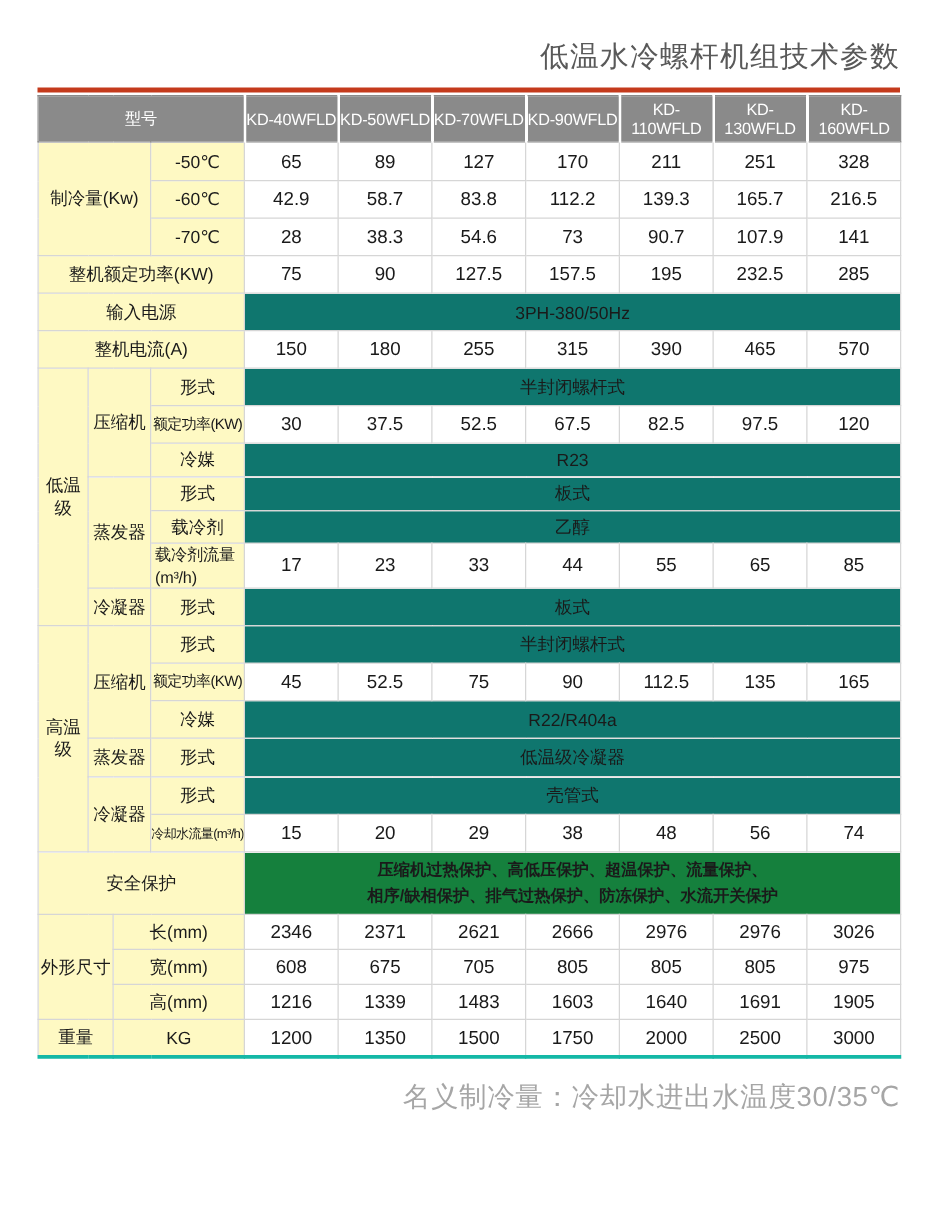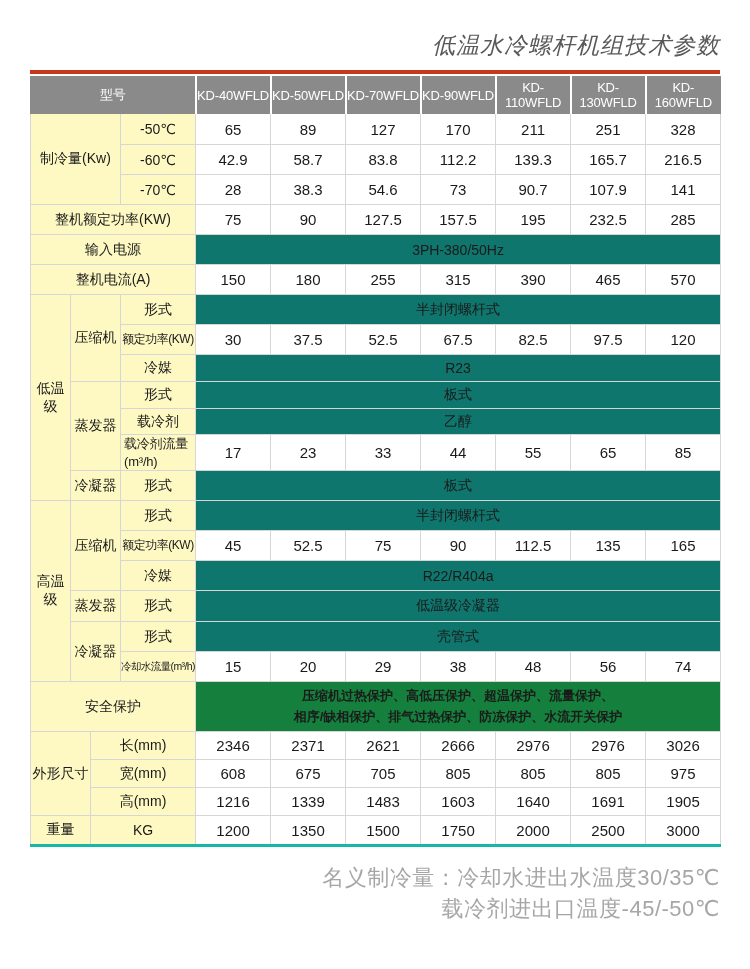--- a/index.html
+++ b/index.html
@@ -3,21 +3,21 @@
 <meta charset="utf-8">
 <style>
   html,body{margin:0;padding:0;}
   body{
     width:750px;height:969px;background:#ffffff;
     font-family:"Liberation Sans","DejaVu Sans",sans-serif;
     -webkit-font-smoothing:antialiased;
   }
   .title{
     margin:30px 30px 9px;text-align:right;
-    font-size:23px;color:#595959;letter-spacing:1px;font-weight:400;font-style:italic;
+    font-size:23px;color:#595959;letter-spacing:1px;font-weight:400;
   }
   .redline{height:4px;background:#c43a1c;margin:0 30px 2px;}
   table{
     border-collapse:collapse;table-layout:fixed;
     width:690px;margin:0 30px;
     border-bottom:3px solid #14b8a6;
   }
   td{
     border:1px solid #d6d6d6;text-align:center;vertical-align:middle;
     padding:0;color:#1a1a1a;overflow:hidden;
@@ -272,14 +272,13 @@
         <td class="val">2000</td>
         <td class="val">2500</td>
         <td class="val">3000</td>
       </tr>
 
   </tbody>
 </table>
 
 <div class="footnotes">
   <div>名义制冷量：冷却水进出水温度30/35℃</div>
-  <div>载冷剂进出口温度-45/-50℃</div>
 </div>
 
 </body></html>

